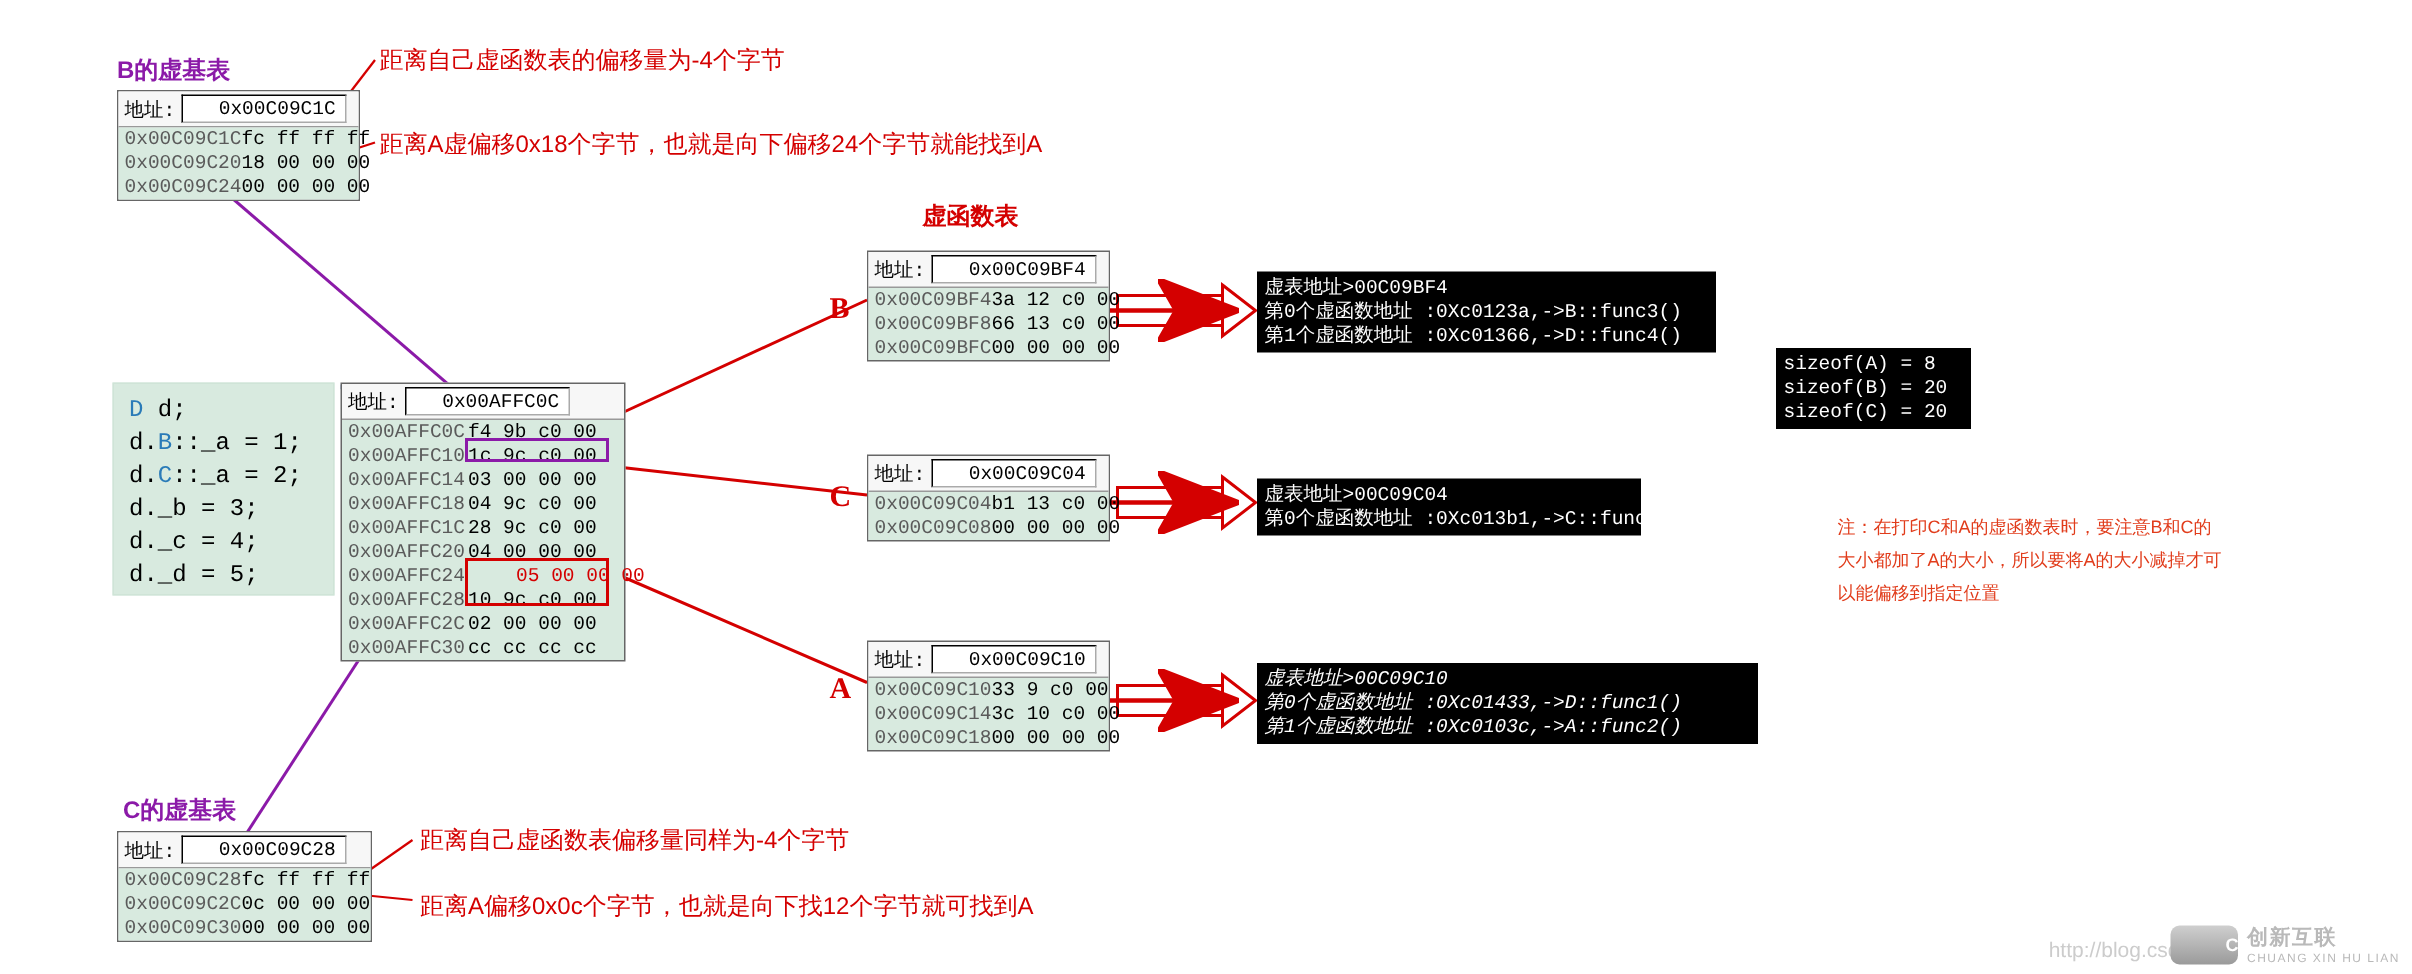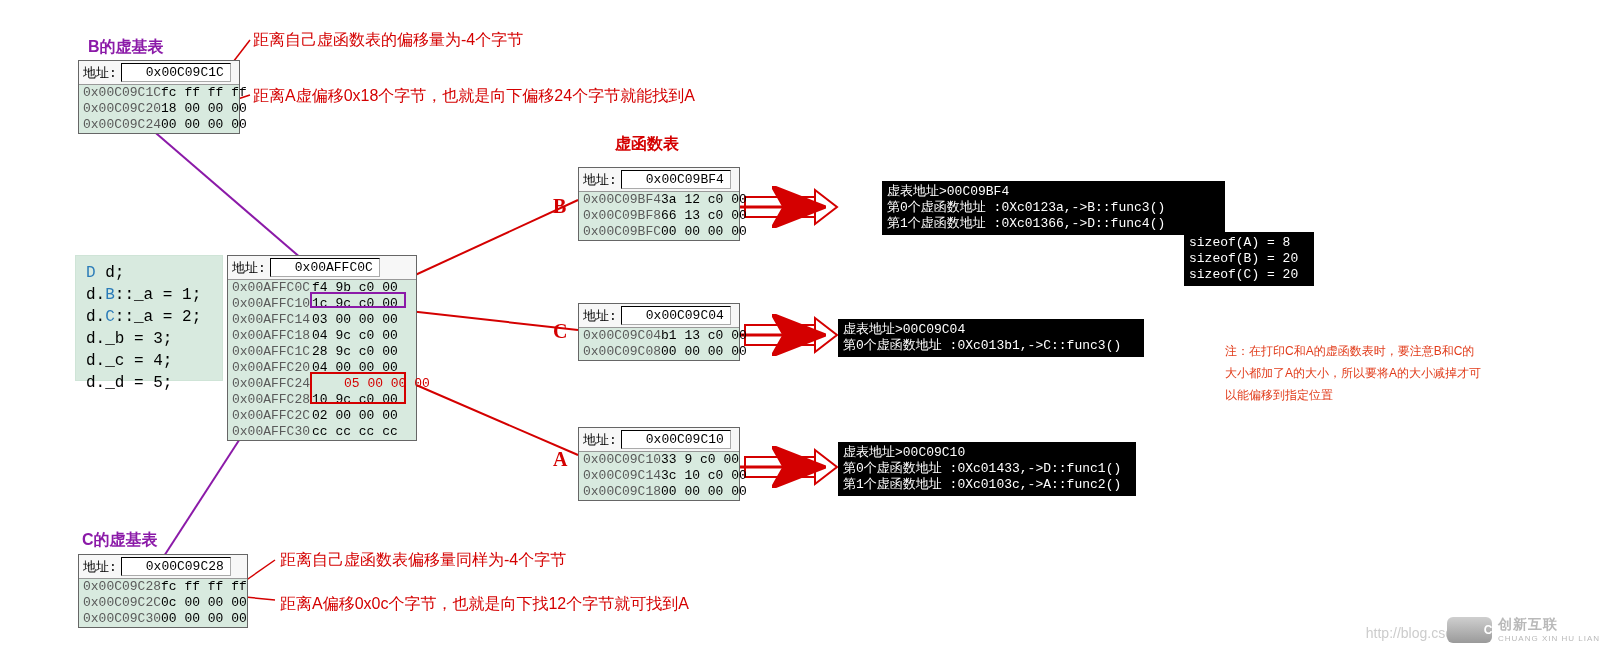--- a/index.html
+++ b/index.html
@@ -50,21 +50,21 @@
     padding: 0 4px;
     line-height: 16px;
   }
   .memtable .row .a { width: 80px; color: #5a5a5a; }
   .memtable .row .b { color: #000; letter-spacing: 0; white-space: pre; }
   .codeblock {
     position: absolute;
     left: 75px;
     top: 255px;
     width: 148px;
-    height: 126px;
+    height: 142px;
     background: #d8eadf;
     border: 1px solid #cfe4d7;
     font-family: "Consolas", "Courier New", monospace;
     font-size: 16px;
     padding: 6px 10px;
     line-height: 22px;
   }
   .codeblock span.typ { color: #2a7bb8; }
   .codeblock span.kw  { color: #2a7bb8; }
   .consoleblock {
@@ -160,21 +160,21 @@
   <polygon points="815,190 837,207 815,224" fill="none" stroke="#d40000" stroke-width="2"></polygon>
   <rect x="745" y="325" width="70" height="20" fill="none" stroke="#d40000" stroke-width="2"></rect>
   <polygon points="815,318 837,335 815,352" fill="none" stroke="#d40000" stroke-width="2"></polygon>
   <rect x="745" y="457" width="70" height="20" fill="none" stroke="#d40000" stroke-width="2"></rect>
   <polygon points="815,450 837,467 815,484" fill="none" stroke="#d40000" stroke-width="2"></polygon>
 
   <line x1="245" y1="581" x2="275" y2="560" stroke="#d40000" stroke-width="1.5"></line>
   <line x1="245" y1="597" x2="275" y2="600" stroke="#d40000" stroke-width="1.5"></line>
 </svg>
 
-<div class="heading purple" style="left:88px; top:37px;text-align:center;">B的虚基表</div>
+<div class="heading purple" style="left:78px; top:37px;text-align:center;">B的虚基表</div>
 <div class="heading red" style="left:253px; top:30px; font-weight:normal;">距离自己虚函数表的偏移量为-4个字节</div>
 <div class="heading red" style="left:253px; top:86px; font-weight:normal;">距离A虚偏移0x18个字节，也就是向下偏移24个字节就能找到A</div>
 <div class="heading red" style="left:615px; top:134px;">虚函数表</div>
 
 <div class="memtable" style="left:78px; top:60px; width:162px;">
   <div class="hdr">
     <span class="lbl">地址:</span>
     <span class="addr">0x00C09C1C</span>
   </div>
   <div class="rows" id="rows-b_vbase">
@@ -309,26 +309,26 @@
         <span class="b">3c 10 c0 00</span>
       </div>
       <div class="row">
         <span class="a">0x00C09C18</span>
         <span class="b">00 00 00 00</span>
       </div>
     </div>
 </div>
 <div class="letter" style="left:553px; top:448px;">A</div>
 
-<div class="consoleblock" style="left:838px; top:181px; width:343px;margin-left:44px;">虚表地址&gt;00C09BF4
+<div class="consoleblock" style="left:838px; top:181px; width:306px;">虚表地址&gt;00C09BF4
 第0个虚函数地址 :0Xc0123a,-&gt;B::func3()
 第1个虚函数地址 :0Xc01366,-&gt;D::func4()</div>
-<div class="consoleblock" style="left:838px; top:319px; width:306px;font-family:Liberation Mono, monospace;">虚表地址&gt;00C09C04
+<div class="consoleblock" style="left:838px; top:319px; width:256px;font-family:Liberation Mono, monospace;">虚表地址&gt;00C09C04
 第0个虚函数地址 :0Xc013b1,-&gt;C::func3()</div>
-<div class="consoleblock" style="left:838px; top:442px; width:298px;">虚表地址&gt;00C09C10
+<div class="consoleblock" style="left:838px; top:442px; width:334px;font-style:italic;">虚表地址&gt;00C09C10
 第0个虚函数地址 :0Xc01433,-&gt;D::func1()
 第1个虚函数地址 :0Xc0103c,-&gt;A::func2()</div>
 <div class="consoleblock" style="left:1184px; top:232px; width:130px;">sizeof(A) = 8
 sizeof(B) = 20
 sizeof(C) = 20</div>
 
 <div class="note" style="left:1225px; top:340px;">注：在打印C和A的虚函数表时，要注意B和C的大小都加了A的大小，所以要将A的大小减掉才可以能偏移到指定位置</div>
 
 <div class="heading purple" style="left:82px; top:530px;">C的虚基表</div>
 

